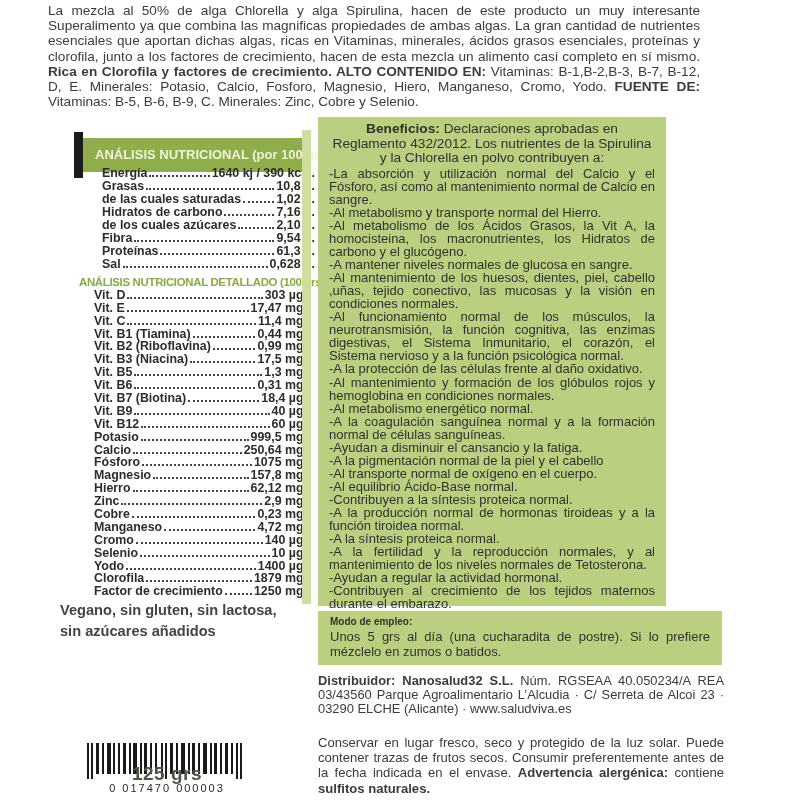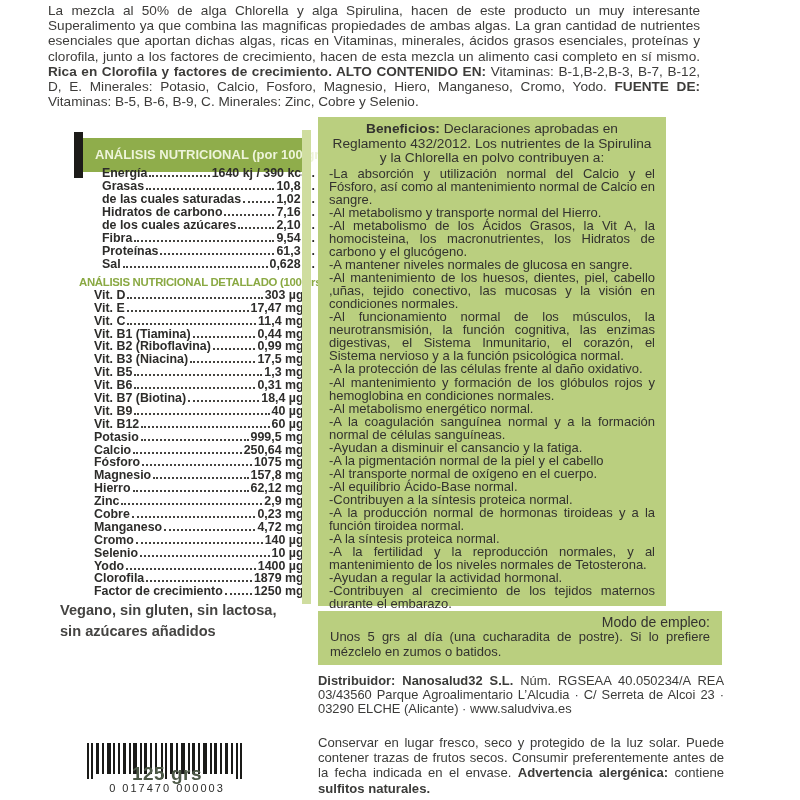--- a/index.html
+++ b/index.html
@@ -37,21 +37,21 @@
   #net-weight{position:absolute;left:72px;top:763px;width:190px;text-align:center;
               font-size:19px;font-weight:bold;color:#4d5947;letter-spacing:0.5px;}
   
   #benefits{position:absolute;left:318px;top:117px;width:348px;height:489px;background:#bacf7f;
             box-sizing:border-box;padding:5px 11px 0 11px;color:#33322f;}
   #benefits .b-title{text-align:center;font-size:13.7px;line-height:14.6px;margin-bottom:1px;}
   #benefits .bullet{font-size:13px;line-height:13.05px;text-align:justify;}
   
   #usage{position:absolute;left:318px;top:611px;width:404px;height:54px;background:#bacf7f;
          box-sizing:border-box;padding:3px 12px 0 12px;color:#33322f;}
-  #usage .u-title{text-align:right;font-size:14px;font-weight:normal;line-height:16px;}
+  #usage .u-title{text-align:left;font-size:10px;font-weight:bold;line-height:16px;}
   #usage .u-body{font-size:13px;line-height:14.5px;text-align:justify;}
   
   #distributor{position:absolute;left:318px;top:674px;width:406px;font-size:12.9px;line-height:13.8px;
                text-align:justify;color:#3b3b39;}
   #storage{position:absolute;left:318px;top:735px;width:406px;font-size:13.1px;line-height:15.2px;
            text-align:justify;color:#3b3b39;}
 </style>
 </head>
 <body>
 

